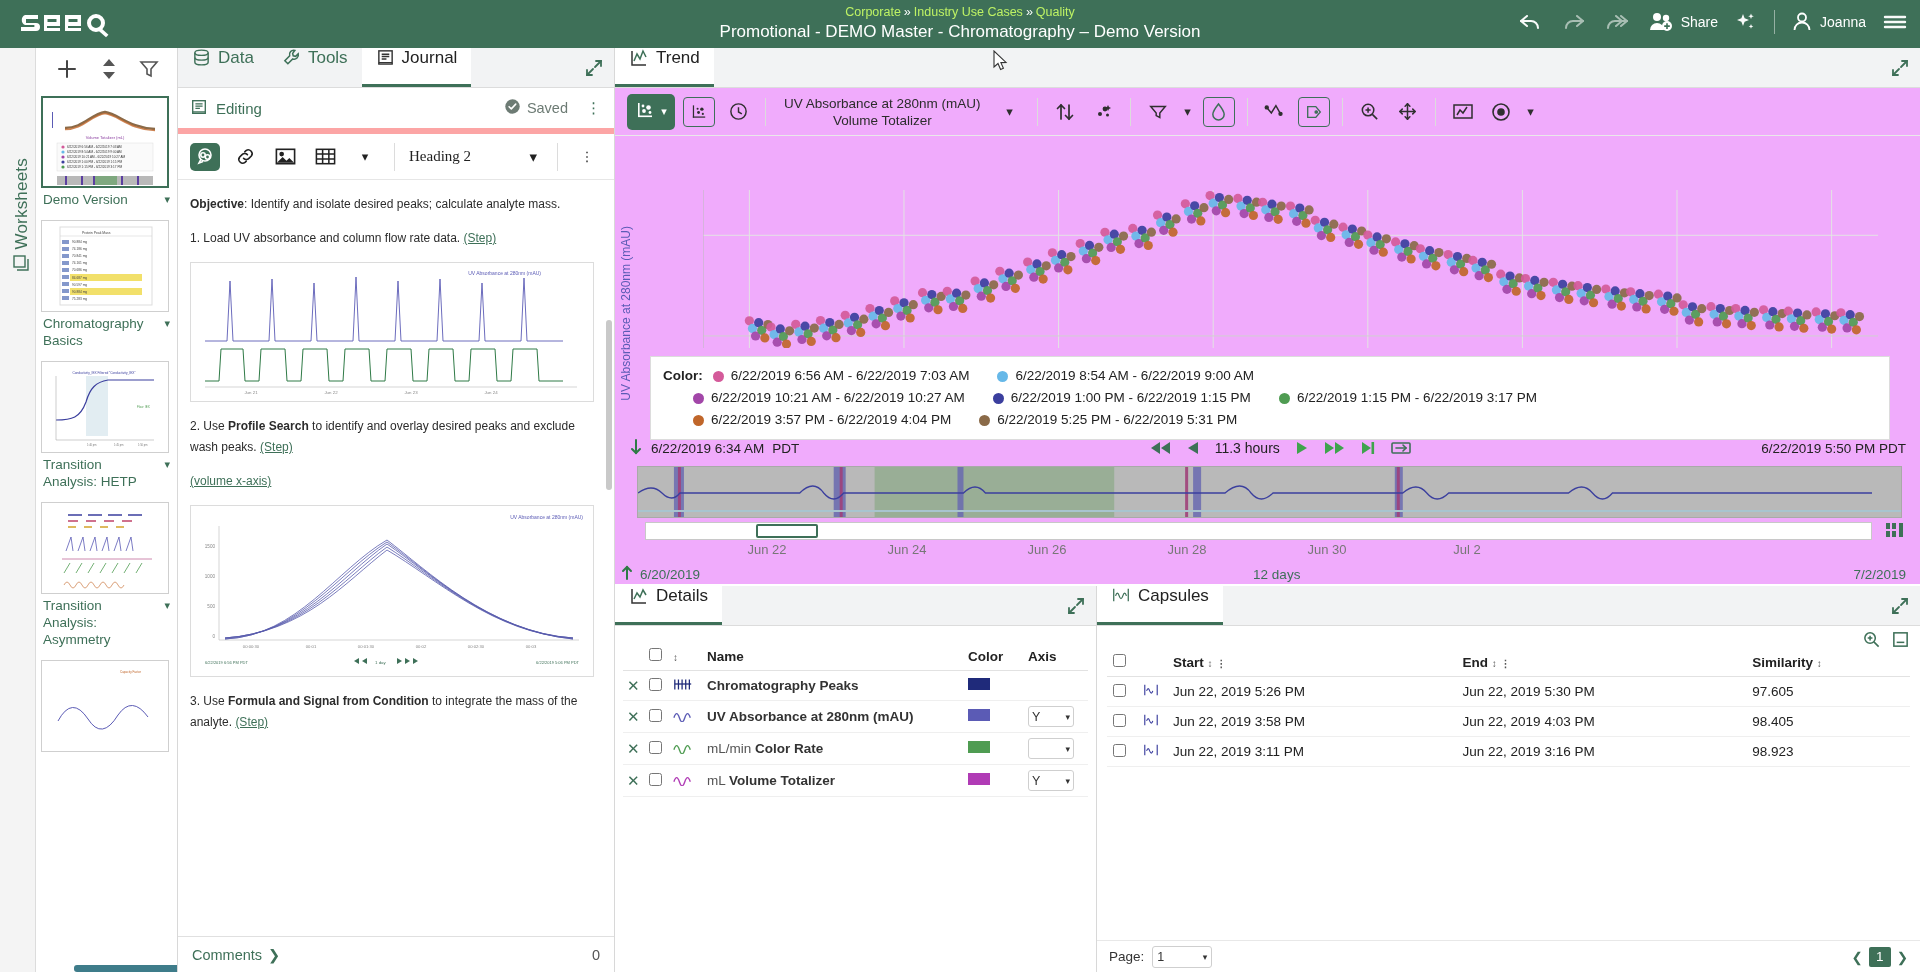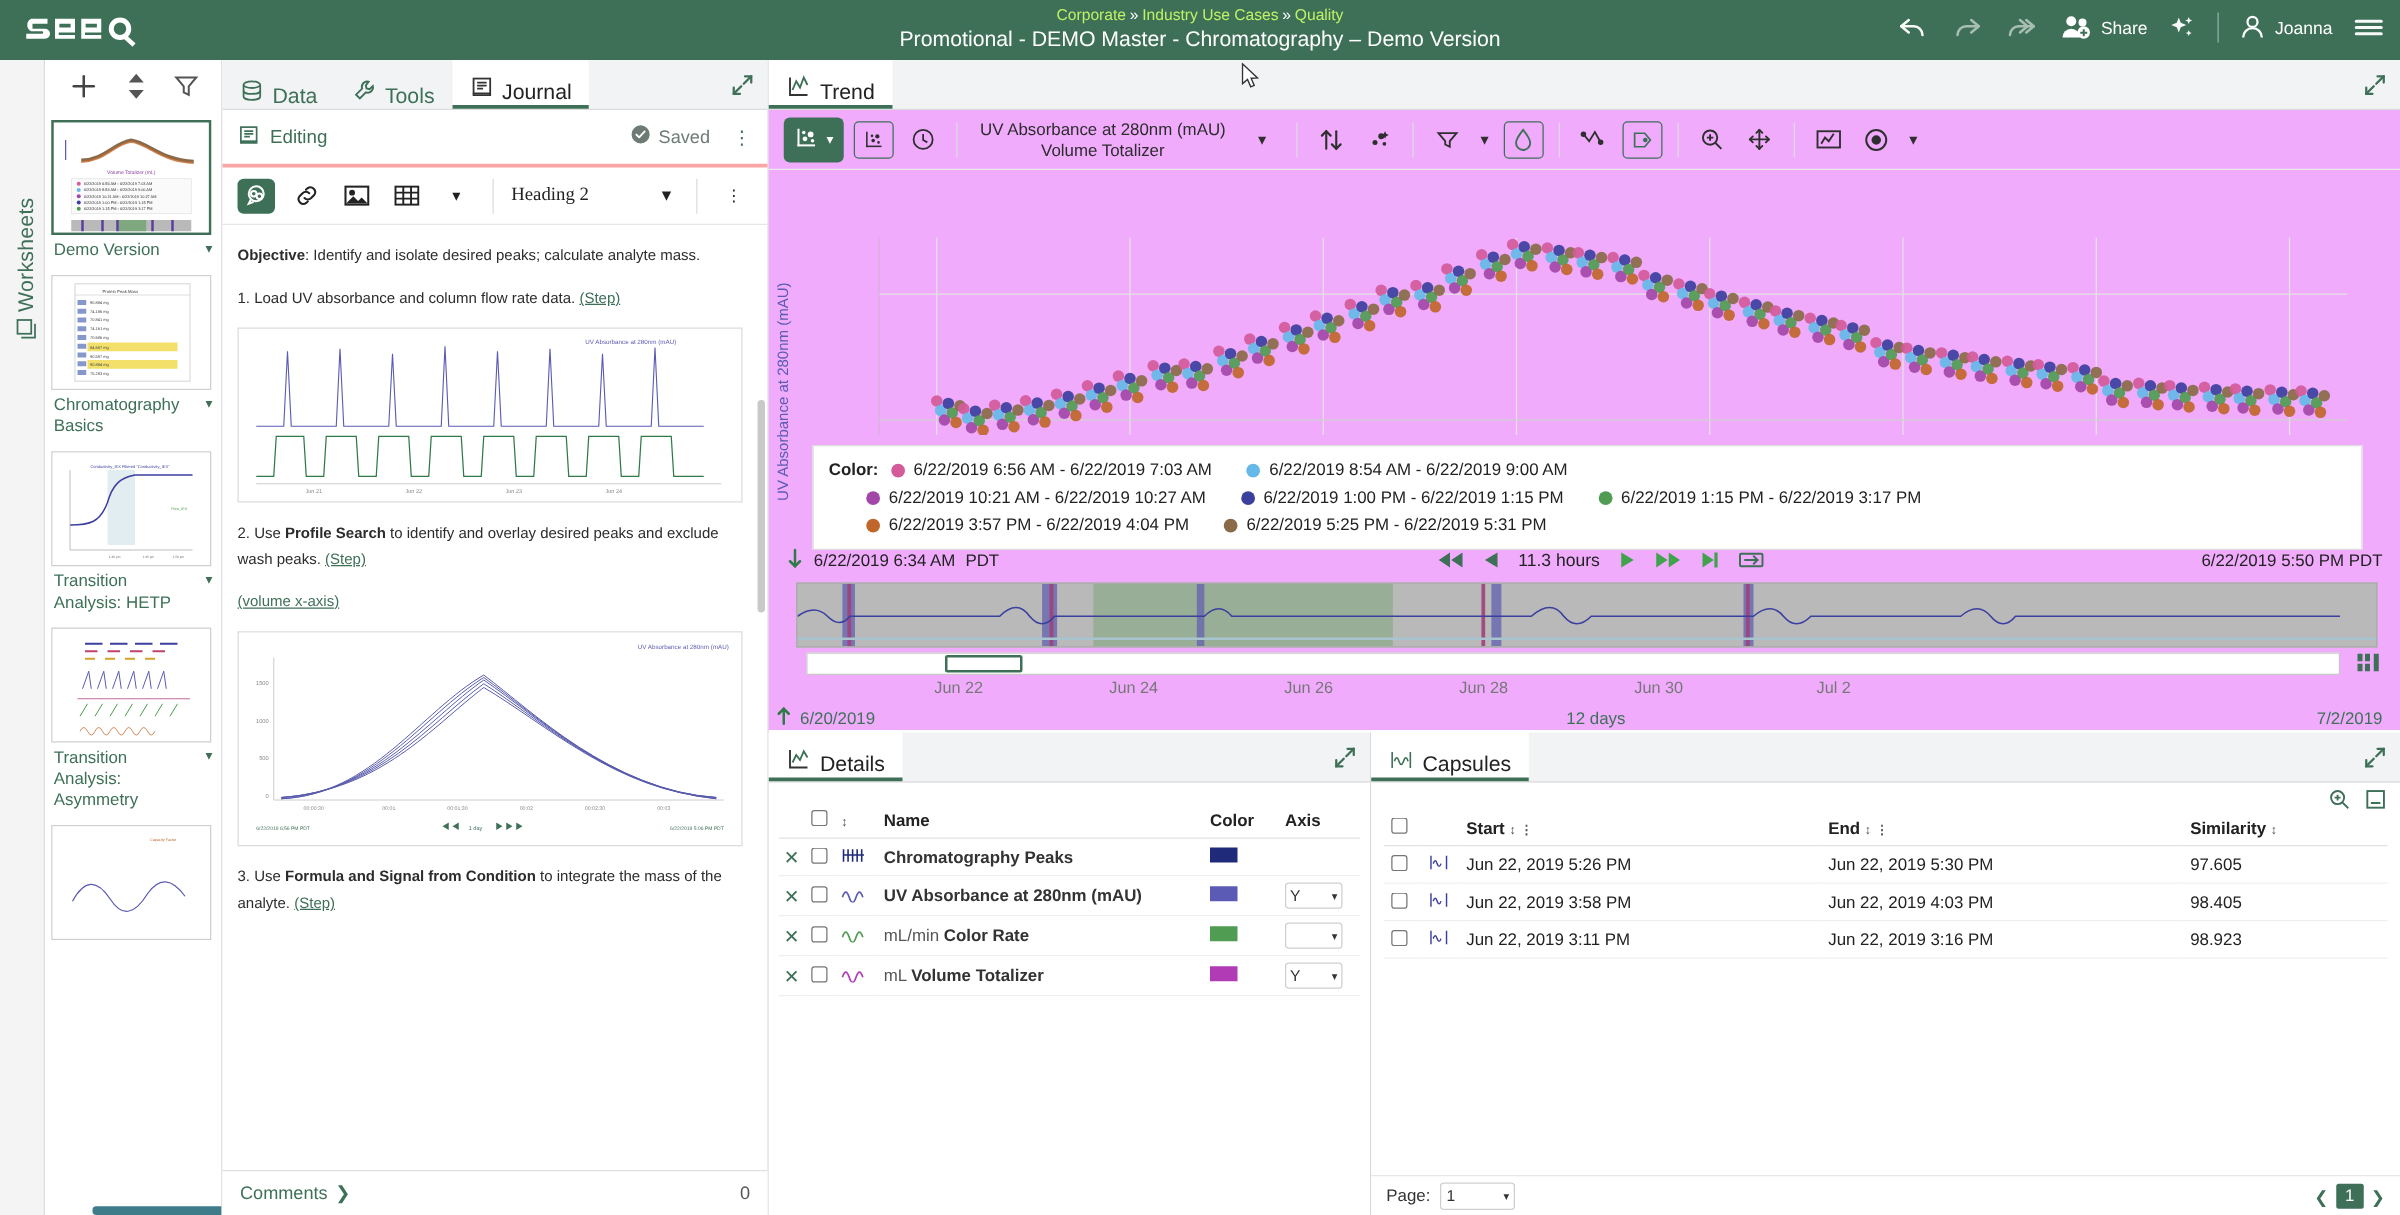--- a/index.html
+++ b/index.html
@@ -73,24 +73,24 @@
   .wsname .cap { max-width:100px; }
   .chev { color:#3e7058; font-size:11px; line-height:17px;}
   .ws-scrollbar {
     position:absolute; left:38px; bottom:0px; width:110px; height:7px;
     background:#3e7c8a; border-radius:3px;
   }
 
   
   .journal { position:absolute; left:178px; top:48px; width:437px; height:924px; background:#fff; border-right:1px solid #d8d8d8;}
   .tabstrip { height:40px; background:#f2f3f4; border-bottom:1px solid #dcdcdc; display:flex; align-items:stretch; position:relative;}
-  .tab { display:flex; align-items:flex-end; gap:7px; padding:0 14px; font-size:17px; color:#3e7058; cursor:pointer;}
+  .tab { display:flex; align-items:flex-start; gap:7px; padding:0 14px; font-size:17px; color:#3e7058; cursor:pointer;}
   .tab.active { background:#fff; color:#222; border-bottom:3px solid #3e7058; }
   .expand-ic { position:absolute; right:10px; top:10px; cursor:pointer; color:#3e7058;}
-  .jheader { height:46px; display:flex; align-items:center; padding:0 12px; border-bottom:3px solid #fca5a5; }
+  .jheader { height:46px; display:flex; align-items:center; padding:0 12px; border-bottom:6px solid #fca5a5; }
   .jheader .editing { display:flex; align-items:center; gap:8px; color:#3e7058; font-size:15px; }
   .jheader .saved { margin-left:auto; display:flex; align-items:center; gap:6px; color:#6d7b74; font-size:14.5px;}
   .kebab { margin-left:12px; cursor:pointer; color:#3e7058; letter-spacing:1px; font-size:15px;}
   .jtoolbar { height:46px; display:flex; align-items:center; gap:10px; padding:0 12px; border-bottom:1px solid #e6e6e6;}
   .tbtn { width:30px; height:28px; display:flex; align-items:center; justify-content:center; cursor:pointer; color:#222;}
   .tbtn.on { background:#3e7058; border-radius:5px; color:#fff; }
   .tbsep { width:1px; height:28px; background:#dcdcdc; margin:0 4px;}
   .hsel { flex:1; display:flex; align-items:center; justify-content:space-between; font-size:15px; color:#222; cursor:pointer; padding-right:6px;font-family:Liberation Serif, serif;}
   .jbody { position:absolute; top:132px; left:0; right:0; bottom:36px; overflow:hidden; padding:14px 18px 0 12px; }
   .jbody p { font-size:12px; line-height:21px; color:#2c2c2c; margin-bottom:13px;}

